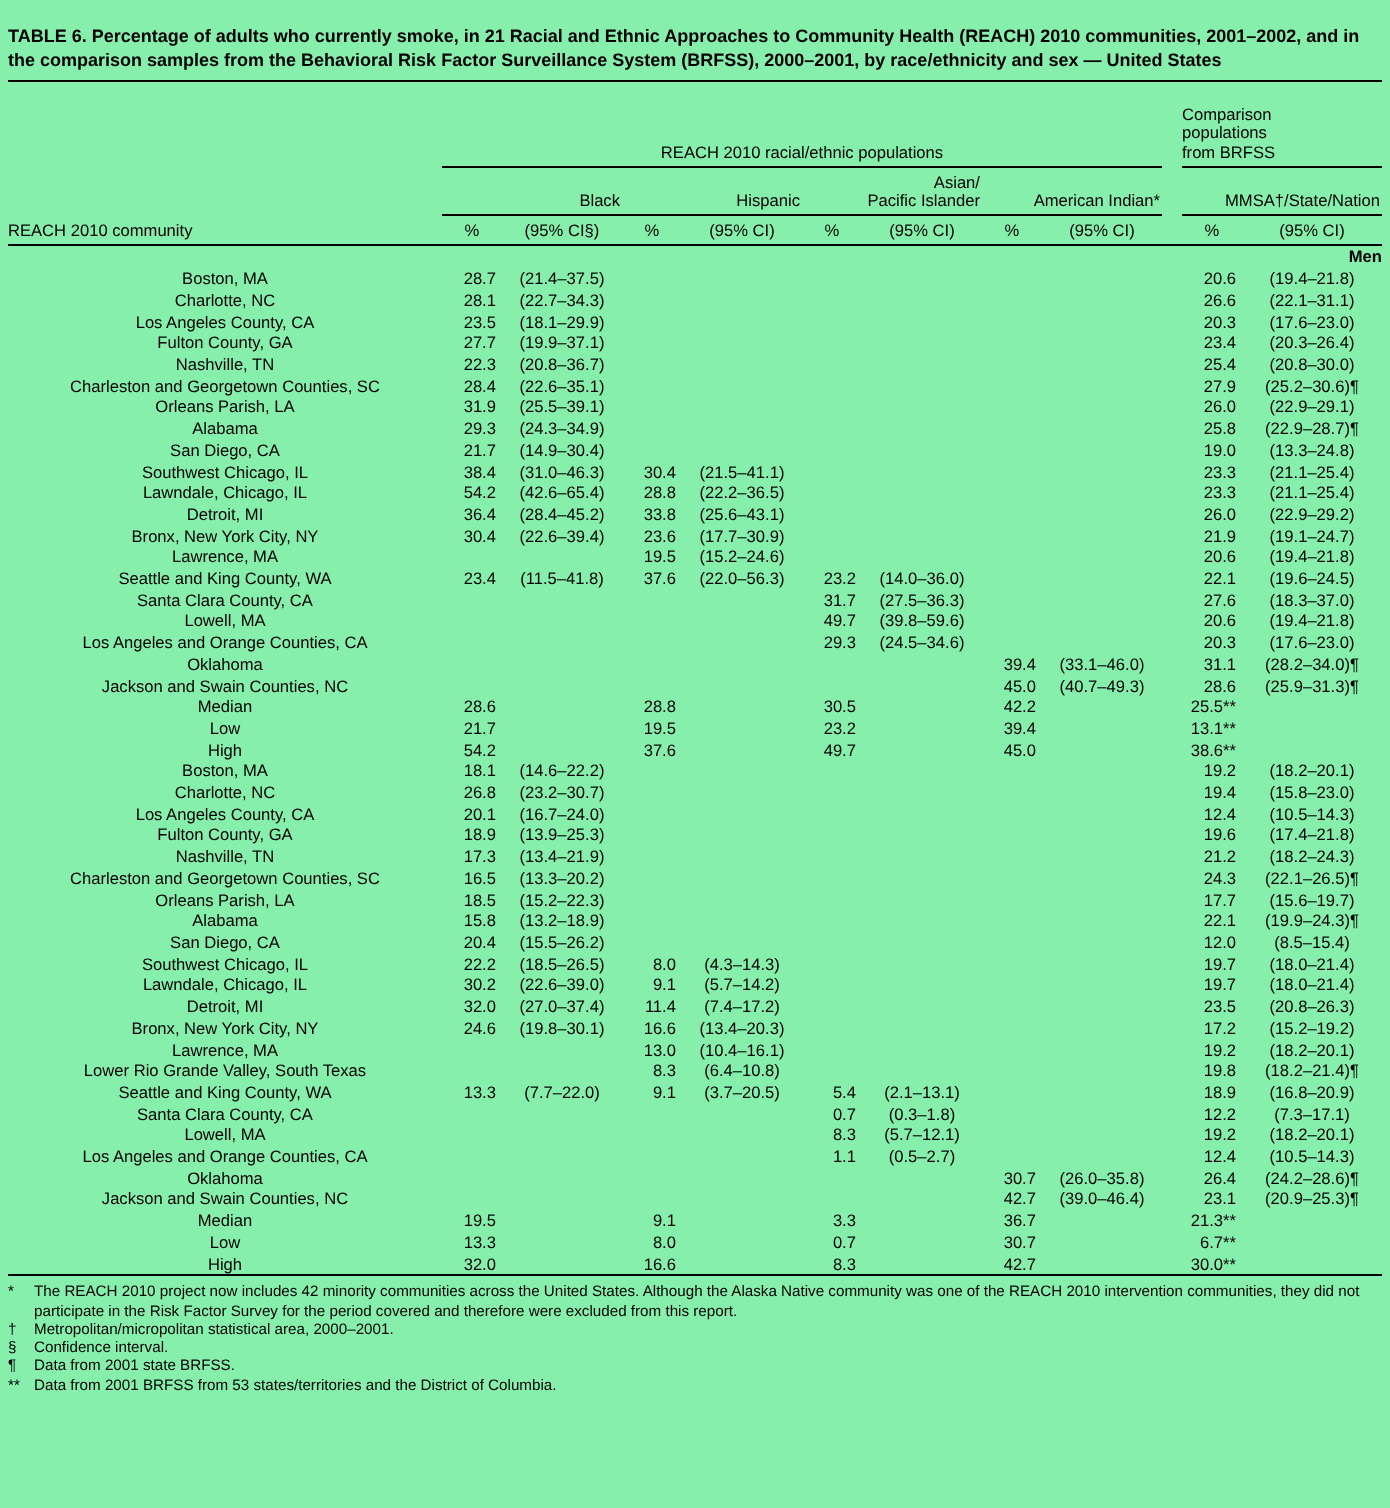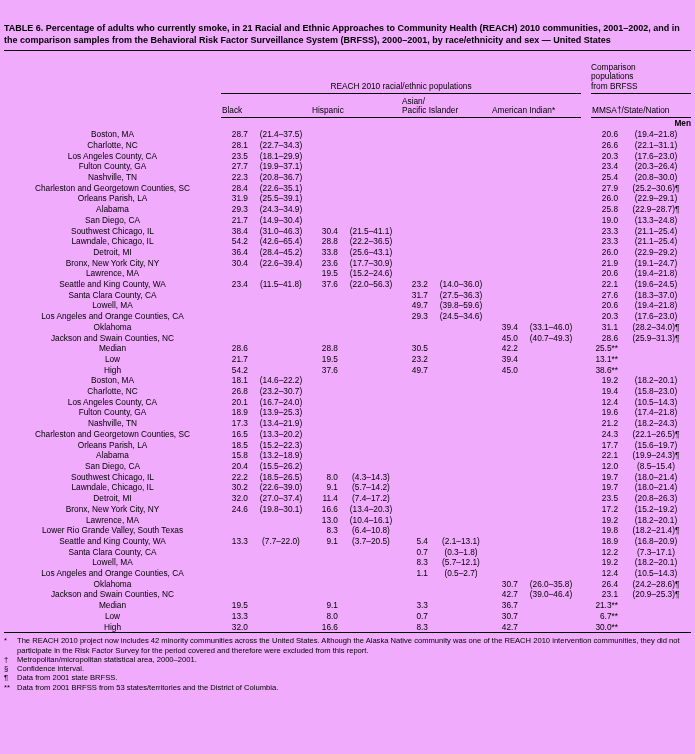--- a/index.html
+++ b/index.html
@@ -1,36 +1,36 @@
 <!DOCTYPE html>
 <html><head>
 <meta charset="utf-8">
 <style>
   html,body { margin:0; padding:0; background:#fff; }
   .page {
     width:695px; height:754px; box-sizing:border-box;
-    padding:23px 4px; background:#f0abfc; color:#000;
+    padding:13px 4px; background:#86efac; color:#000;
     font-family:"Liberation Sans", sans-serif;
     overflow:hidden;
   }
   .title {
     font-size:9px; font-weight:bold; line-height:11.5px;
     padding-bottom:4px; border-bottom:1px solid #000;
   }
   table {
     border-collapse:collapse; table-layout:fixed;
     width:687px; margin-top:12px; border-bottom:1px solid #000;
   }
   th { font-weight:normal; }
   th, td { font-size:8.3px; padding:0; }
   thead th { vertical-align:bottom; }
   .span-reach  { text-align:center; border-bottom:1px solid #000; padding-bottom:2px; }
   .span-brfss  { text-align:left; border-bottom:1px solid #000; padding-bottom:2px;
                  white-space:pre-line; line-height:9.3px; }
-  .group-label { text-align:left; border-bottom:1px solid #000;
+  .group-label { text-align:right; border-bottom:1px solid #000;
                  white-space:pre-line; line-height:9.3px; padding:3px 1px 2px; }
   .units-row th { border-bottom:1px solid #000; padding:2px 0; }
   .community-hdr { text-align:left; }
   .pct-hdr { text-align:center; }
   .ci-hdr  { text-align:center; }
   .blank { border:none; }
   tbody td { line-height:10.7px; vertical-align:top; }
   .community { text-align:center; white-space:pre-line; }
   .pct { text-align:right; padding-right:3px; }
   .ci  { text-align:center; }
@@ -79,20 +79,34 @@
       <tr>
         <th class="blank"></th>
         <th class="group-label" colspan="2">Black</th>
         <th class="group-label" colspan="2">Hispanic</th>
         <th class="group-label" colspan="2">Asian/
 Pacific Islander</th>
         <th class="group-label" colspan="2">American Indian*</th>
         <th class="blank"></th>
         <th class="group-label" colspan="2">MMSA†/State/Nation</th>
       </tr>
+      <tr class="units-row">
+        <th class="community-hdr">REACH 2010 community</th>
+        <th class="pct-hdr">%</th>
+        <th class="ci-hdr">(95% CI§)</th>
+        <th class="pct-hdr">%</th>
+        <th class="ci-hdr">(95% CI)</th>
+        <th class="pct-hdr">%</th>
+        <th class="ci-hdr">(95% CI)</th>
+        <th class="pct-hdr">%</th>
+        <th class="ci-hdr">(95% CI)</th>
+        <th></th>
+        <th class="pct-hdr">%</th>
+        <th class="ci-hdr">(95% CI)</th>
+      </tr>
     </thead>
     <tbody>
         <tr>
           <td colspan="12" class="section-cell">Men</td>
         </tr>
         <tr>
           <td class="community">Boston, MA</td>
           <td class="pct">28.7</td>
           <td class="ci">(21.4–37.5)</td>
           <td class="pct"></td>

